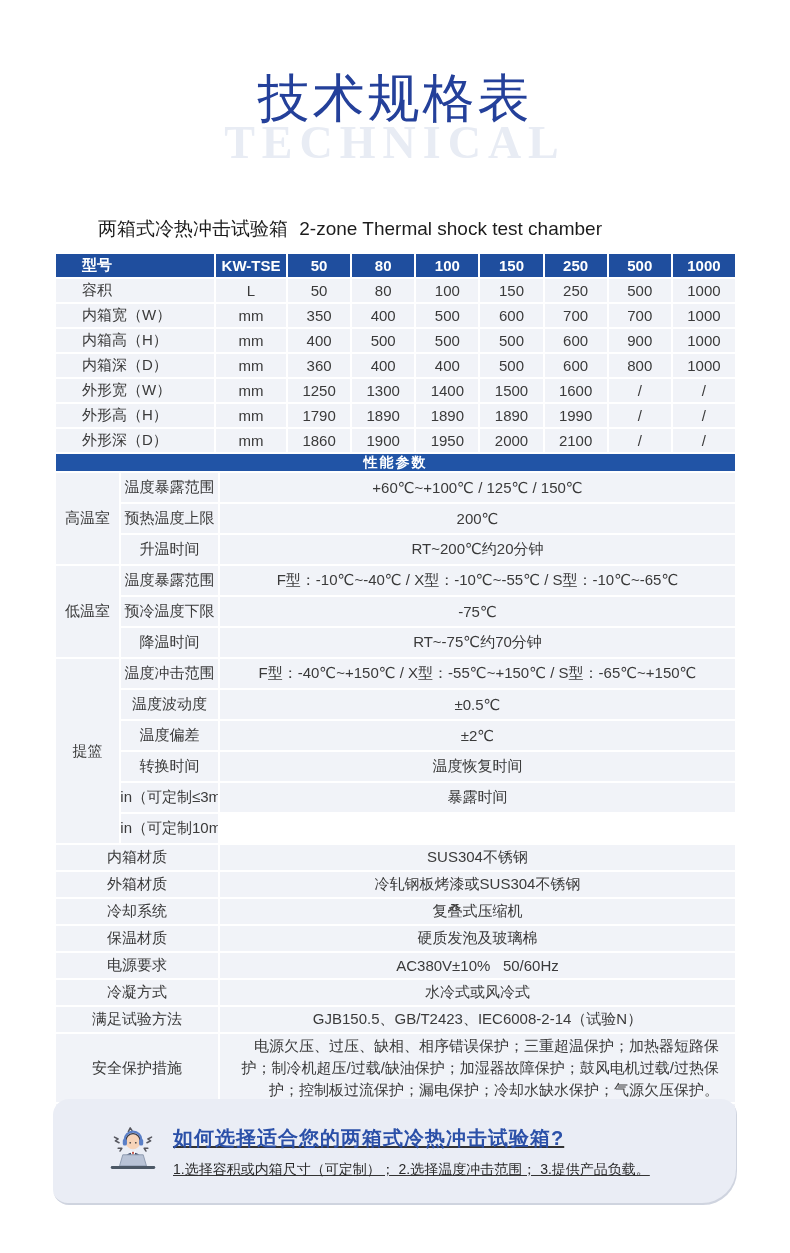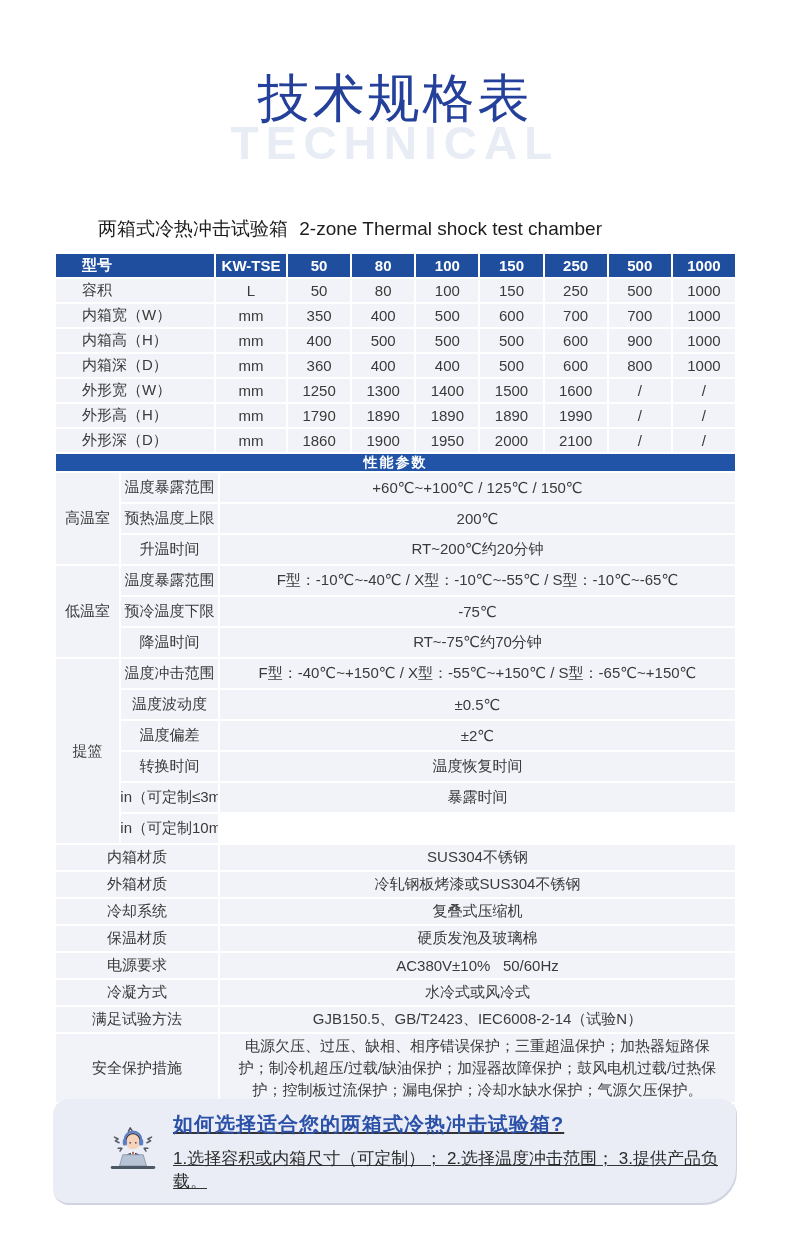--- a/index.html
+++ b/index.html
@@ -16,21 +16,21 @@
     overflow:hidden;
   }
 
   
   .hdr { position:relative; height:188px; }
   .watermark {
     position:absolute; top:52px; left:0; width:100%;
     text-align:center;
     font-size:46px; font-weight:bold; letter-spacing:7px;
     color:#e8ecf4; z-index:0;
-    font-family:Liberation Sans, sans-serif;
+    font-family:Liberation Serif, serif;
   }
   .title {
     position:relative; z-index:1;
     margin-top:64px;
     text-align:center;
     font-size:52px; font-weight:normal; letter-spacing:3px;
     color:#24409a;
   }
   .subtitle {
     position:absolute; left:98px; top:152px;
@@ -76,41 +76,41 @@
     grid-template-columns:63px 97px 1fr;
     grid-template-rows:repeat(12, 29px) repeat(7, 25px) 68px 54px;
     gap:2px;
   }
   .span3 { grid-row:span 3; }
   .span6 { grid-row:span 6; }
   .wide  { grid-column:1 / 3; }
   .perf-grid .val { white-space:nowrap; }
   .perf-grid .val.wraps {
     white-space:normal; justify-content:flex-start;
-    text-align:center; padding:0 16px; line-height:22px;
+    text-align:right; padding:0 16px; line-height:22px;
   }
   .notes-val { flex-direction:column; align-items:center; justify-content:center; }
   .notes-inner { text-align:left; line-height:24px; font-size:15px; }
 
   
   .guide {
     position:absolute; left:53px; top:1099px;
     width:684px; height:106px;
     background:#eaedf5;
     border-radius:16px 16px 34px 16px;
     box-shadow:inset -1px -2px 0 rgba(90,100,130,0.18);
     display:flex; align-items:center;
   }
   .guide-icon { margin-left:52px; width:56px; height:52px; flex:0 0 auto; }
   .guide-text { margin-left:12px;text-decoration:underline; }
   .guide-title {
     font-size:20px; font-weight:bold; color:#2b50a8;
     letter-spacing:1px;
   }
-  .guide-tips { margin-top:9px; font-size:17px; color:#2a2a2a; }
+  .guide-tips { margin-top:9px; font-size:14px; color:#2a2a2a; }
 </style>
 </head>
 <body>
 
 <div class="page">
 
   <div class="hdr">
     <div class="watermark">TECHNICAL</div>
     <div class="title">技术规格表</div>
     <div class="subtitle">

